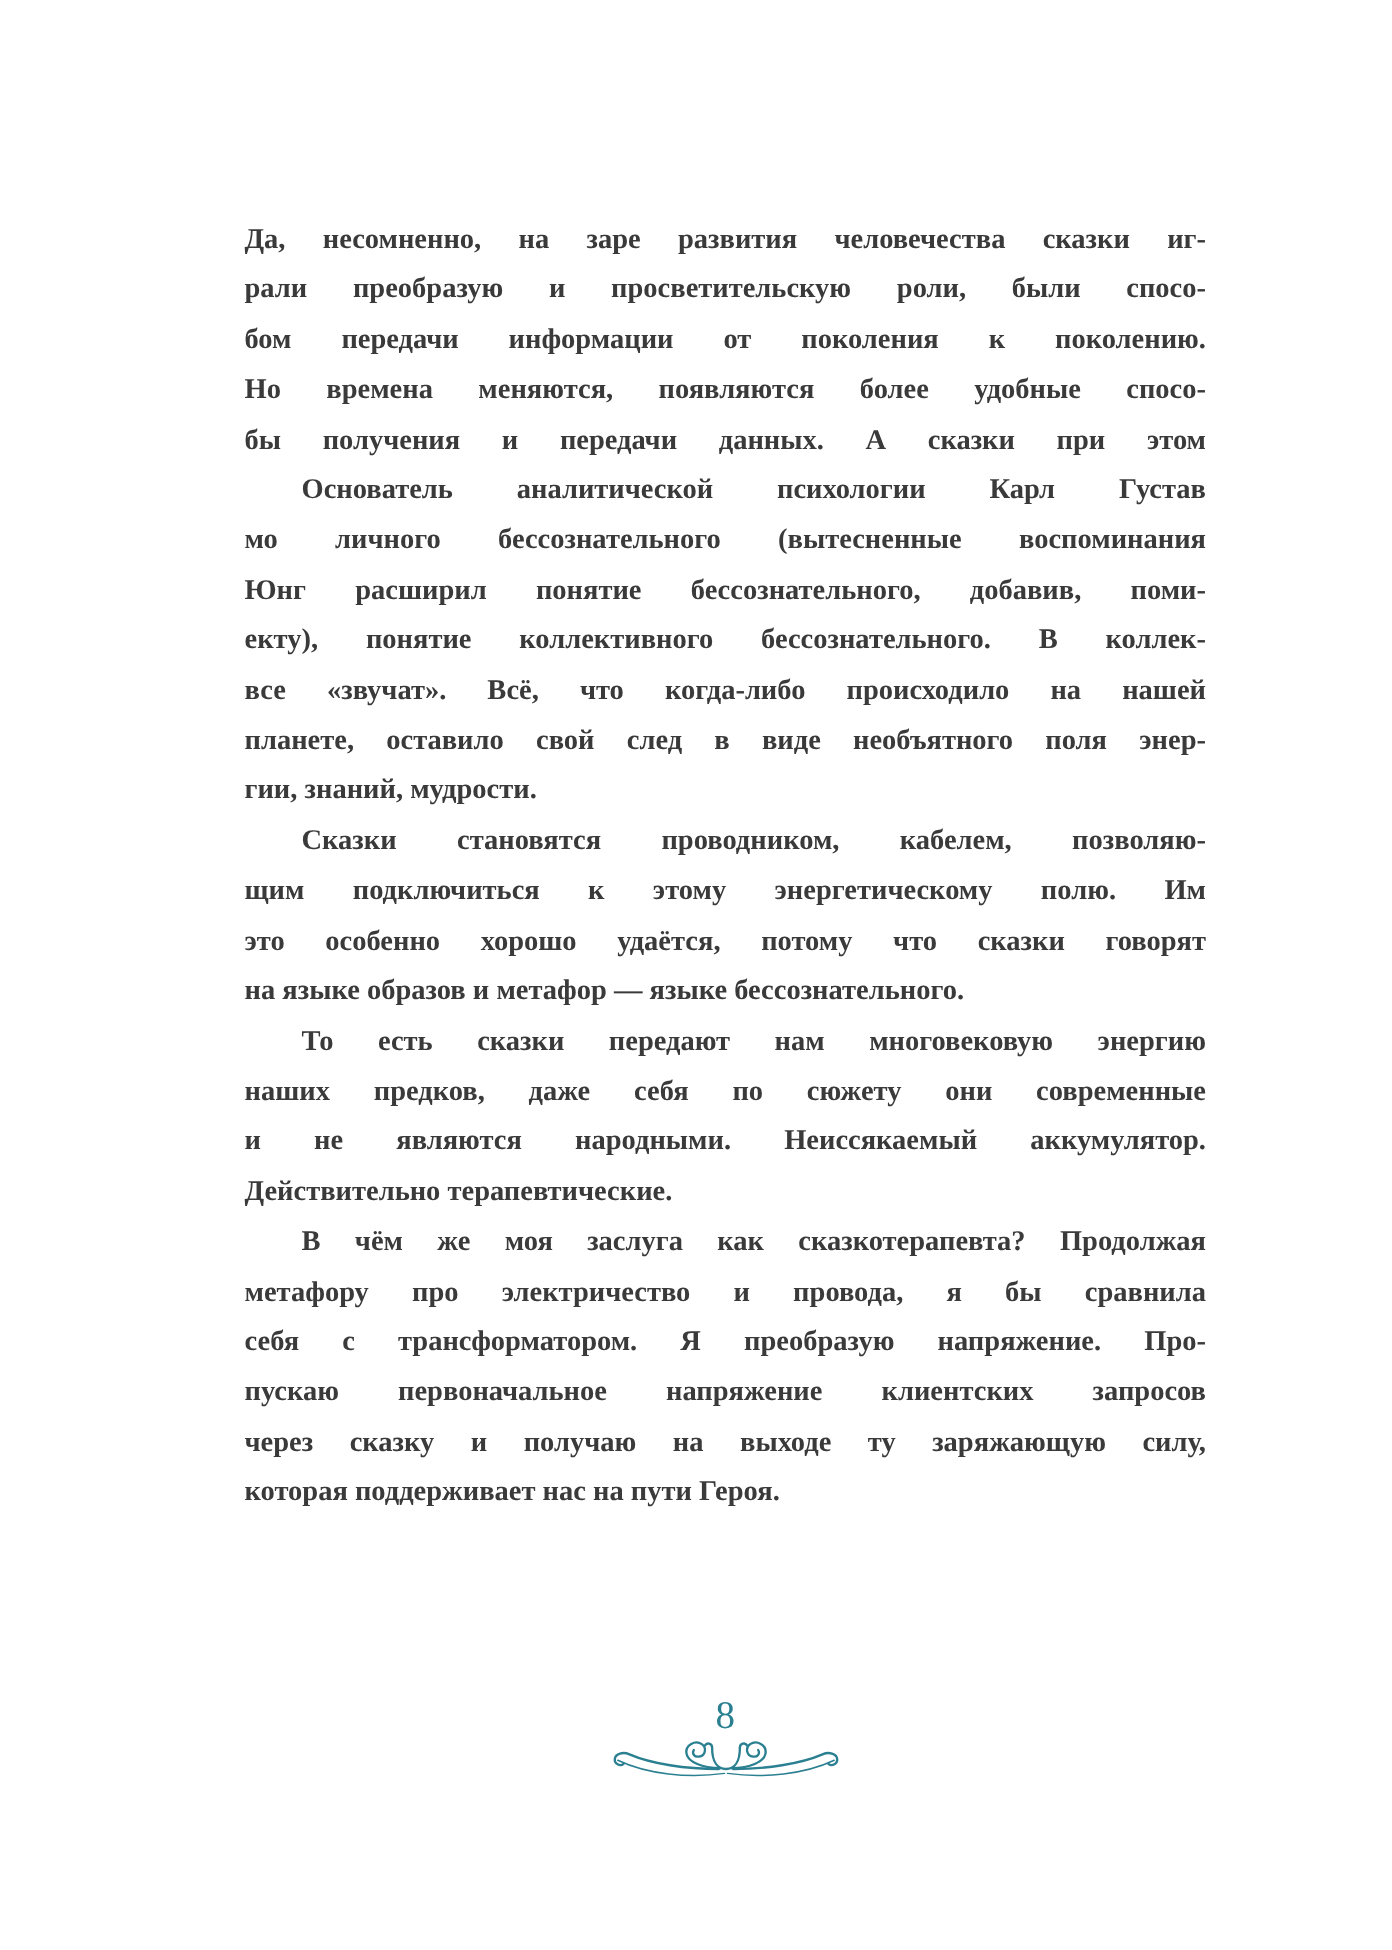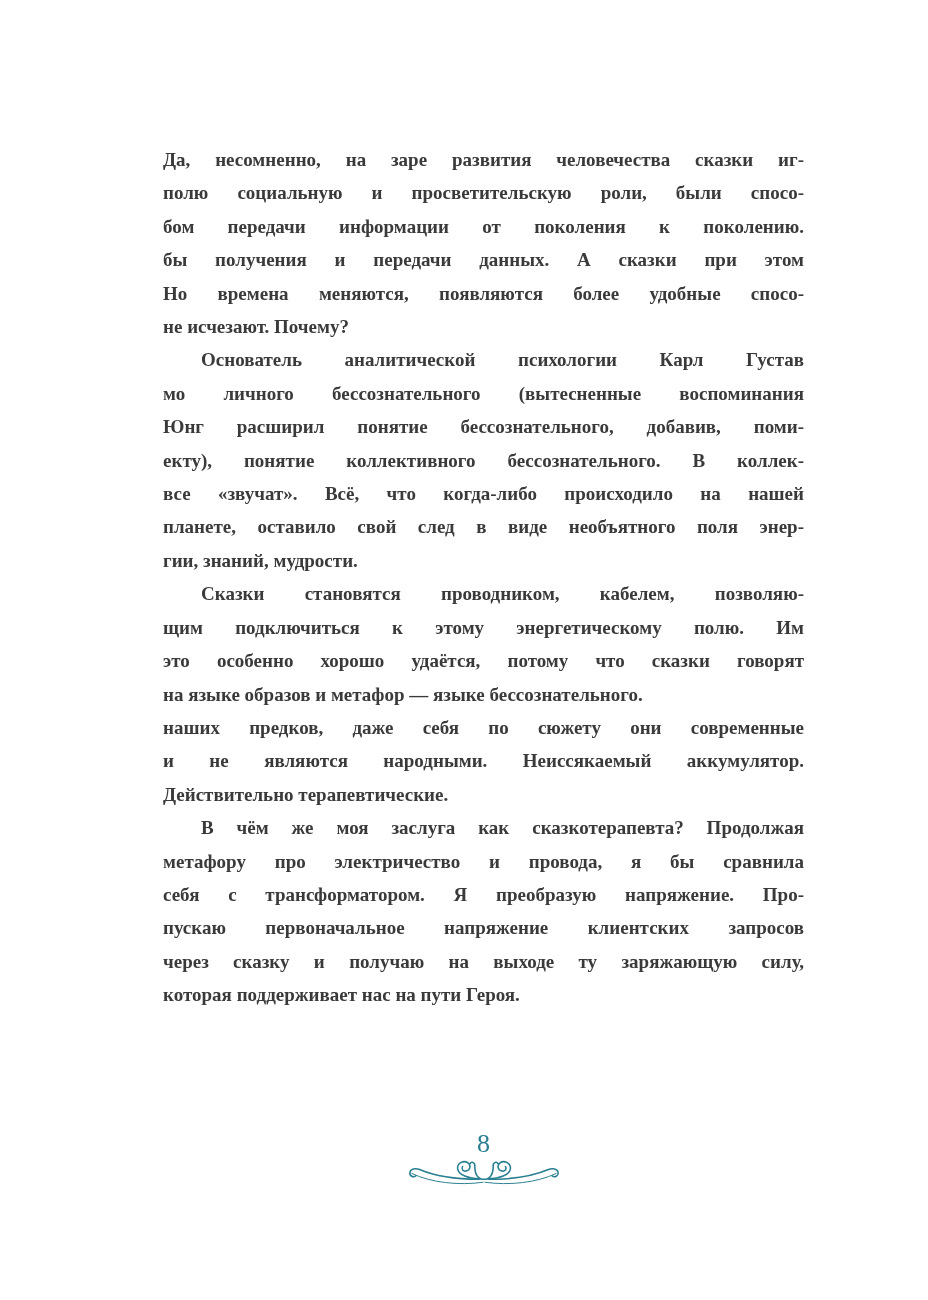--- a/index.html
+++ b/index.html
@@ -62,42 +62,42 @@
   }
 </style>
 </head>
 <body>
 
 <div class="book-page">
 
   <main class="text-block">
       <div class="para">
         <div class="line first">Да, несомненно, на заре развития человечества сказки иг-</div>
-        <div class="line">полю социальную и просветительскую роли, были спосо-</div>
+        <div class="line">рали преобразую и просветительскую роли, были спосо-</div>
         <div class="line">бом передачи информации от поколения к поколению.</div>
+        <div class="line">Но времена меняются, появляются более удобные спосо-</div>
         <div class="line">бы получения и передачи данных. А сказки при этом</div>
-        <div class="line">Но времена меняются, появляются более удобные спосо-</div>
-        <div class="line last">не исчезают. Почему?</div>
       </div>
       <div class="para indent">
         <div class="line first">Основатель аналитической психологии Карл Густав</div>
         <div class="line">мо личного бессознательного (вытесненные воспоминания</div>
         <div class="line">Юнг расширил понятие бессознательного, добавив, поми-</div>
         <div class="line">екту), понятие коллективного бессознательного. В коллек-</div>
         <div class="line">все «звучат». Всё, что когда-либо происходило на нашей</div>
         <div class="line">планете, оставило свой след в виде необъятного поля энер-</div>
         <div class="line last">гии, знаний, мудрости.</div>
       </div>
       <div class="para indent">
         <div class="line first">Сказки становятся проводником, кабелем, позволяю-</div>
         <div class="line">щим подключиться к этому энергетическому полю. Им</div>
         <div class="line">это особенно хорошо удаётся, потому что сказки говорят</div>
         <div class="line last">на языке образов и метафор — языке бессознательного.</div>
       </div>
       <div class="para indent">
+        <div class="line first">То есть сказки передают нам многовековую энергию</div>
         <div class="line">наших предков, даже себя по сюжету они современные</div>
         <div class="line">и не являются народными. Неиссякаемый аккумулятор.</div>
         <div class="line last">Действительно терапевтические.</div>
       </div>
       <div class="para indent">
         <div class="line first">В чём же моя заслуга как сказкотерапевта? Продолжая</div>
         <div class="line">метафору про электричество и провода, я бы сравнила</div>
         <div class="line">себя с трансформатором. Я преобразую напряжение. Про-</div>
         <div class="line">пускаю первоначальное напряжение клиентских запросов</div>
         <div class="line">через сказку и получаю на выходе ту заряжающую силу,</div>

